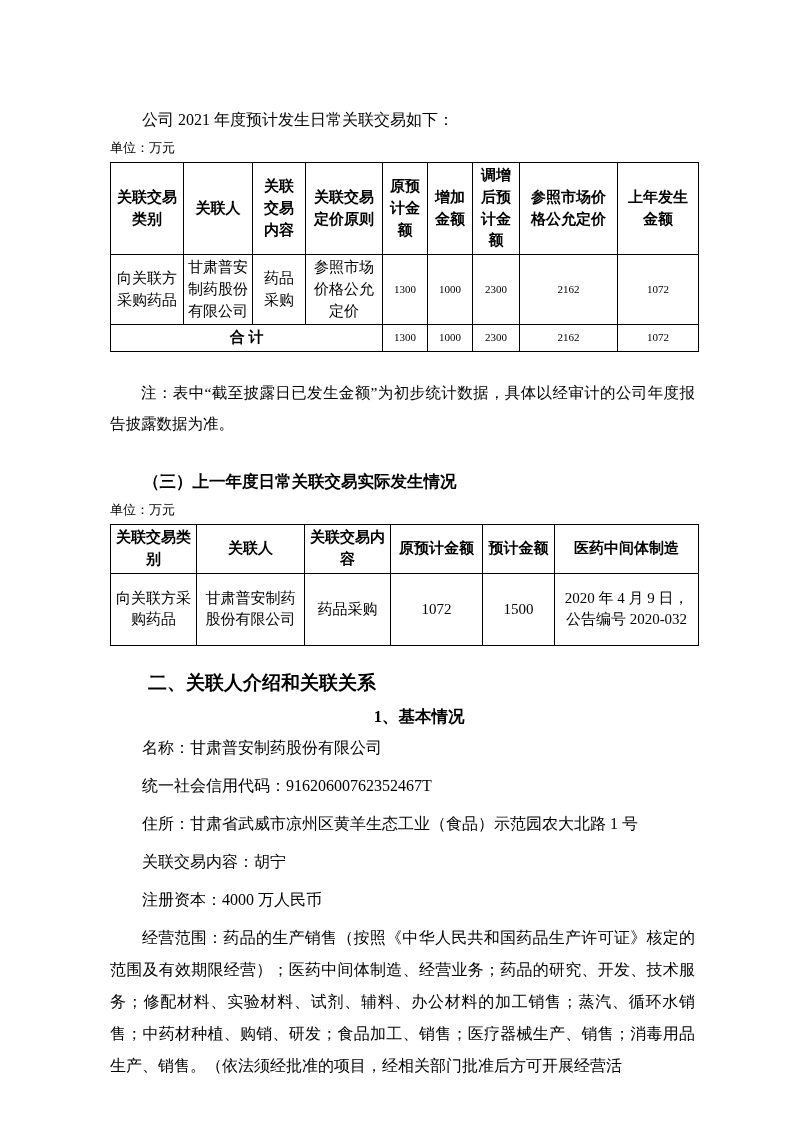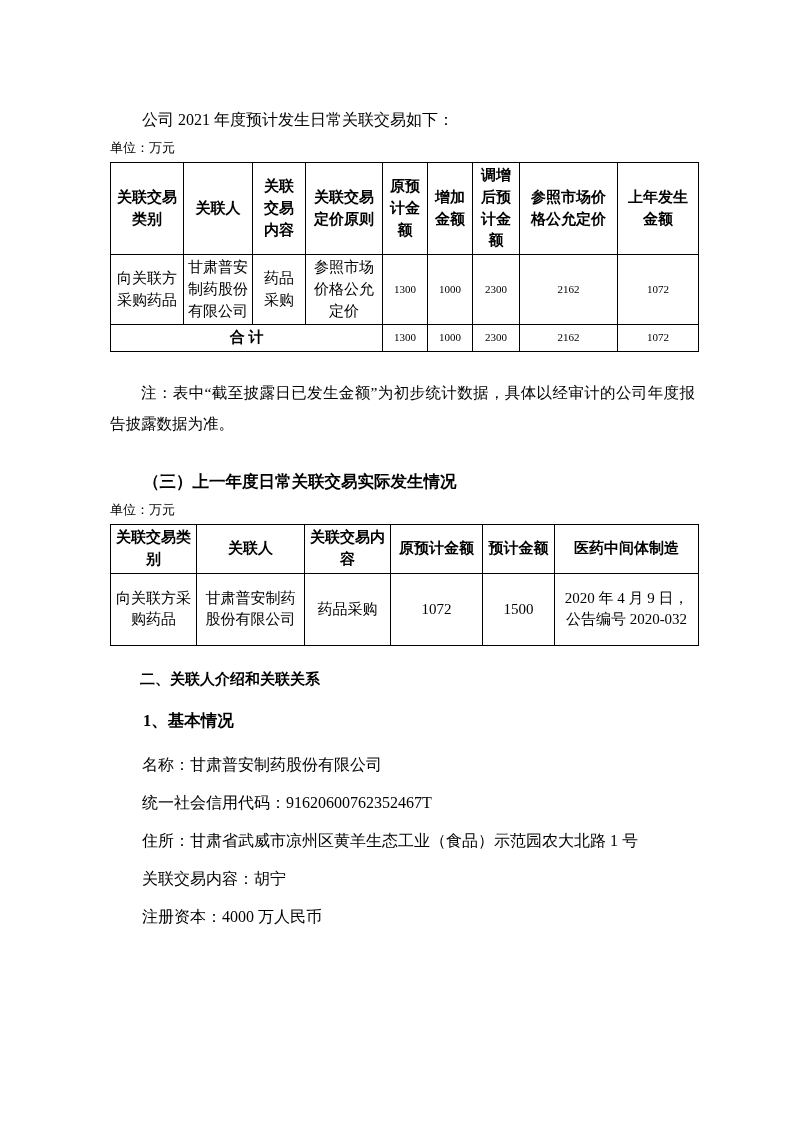--- a/index.html
+++ b/index.html
@@ -59,32 +59,32 @@
   .h-section {
     margin-top: 26px;
     font-weight: bold;
     font-size: 16.5px;
     line-height: 2;
     text-indent: 2em;
   }
   .h-major {
     margin-top: 19px;
     font-weight: bold;
-    font-size: 15px;
+    font-size: 19px;
     line-height: 1.9;
     text-indent: 2em;
   }
   .h-sub {
-    margin-top: 12px;
     font-weight: bold;
     font-size: 16.5px;
     line-height: 1.9;
     text-indent: 2em;
-  }
-  .info-block { margin-top: 12px; }
+    text-align: center;
+  }
+  .info-block { margin-top: 0; }
   .info-item {
     line-height: 2;
     text-indent: 2em;
     margin-bottom: 6px;
   }
   .scope {
     margin-top: 2px;
     line-height: 2;
     text-indent: 2em;
     text-align: justify;
@@ -187,15 +187,16 @@
   <h2 class="h-major">二、关联人介绍和关联关系</h2>
 
   <h3 class="h-sub">1、基本情况</h3>
 
   <div class="info-block">
     <p class="info-item">名称：甘肃普安制药股份有限公司</p>
     <p class="info-item">统一社会信用代码：91620600762352467T</p>
     <p class="info-item">住所：甘肃省武威市凉州区黄羊生态工业（食品）示范园农大北路 1 号</p>
     <p class="info-item">关联交易内容：胡宁</p>
     <p class="info-item">注册资本：4000 万人民币</p>
+    <p class="scope">经营范围：药品的生产销售（按照《中华人民共和国药品生产许可证》核定的范围及有效期限经营）；医药中间体制造、经营业务；药品的研究、开发、技术服务；修配材料、实验材料、试剂、辅料、办公材料的加工销售；蒸汽、循环水销售；中药材种植、购销、研发；食品加工、销售；医疗器械生产、销售；消毒用品生产、销售。（依法须经批准的项目，经相关部门批准后方可开展经营活</p>
   </div>
 
 </div>
 
 </body></html>

